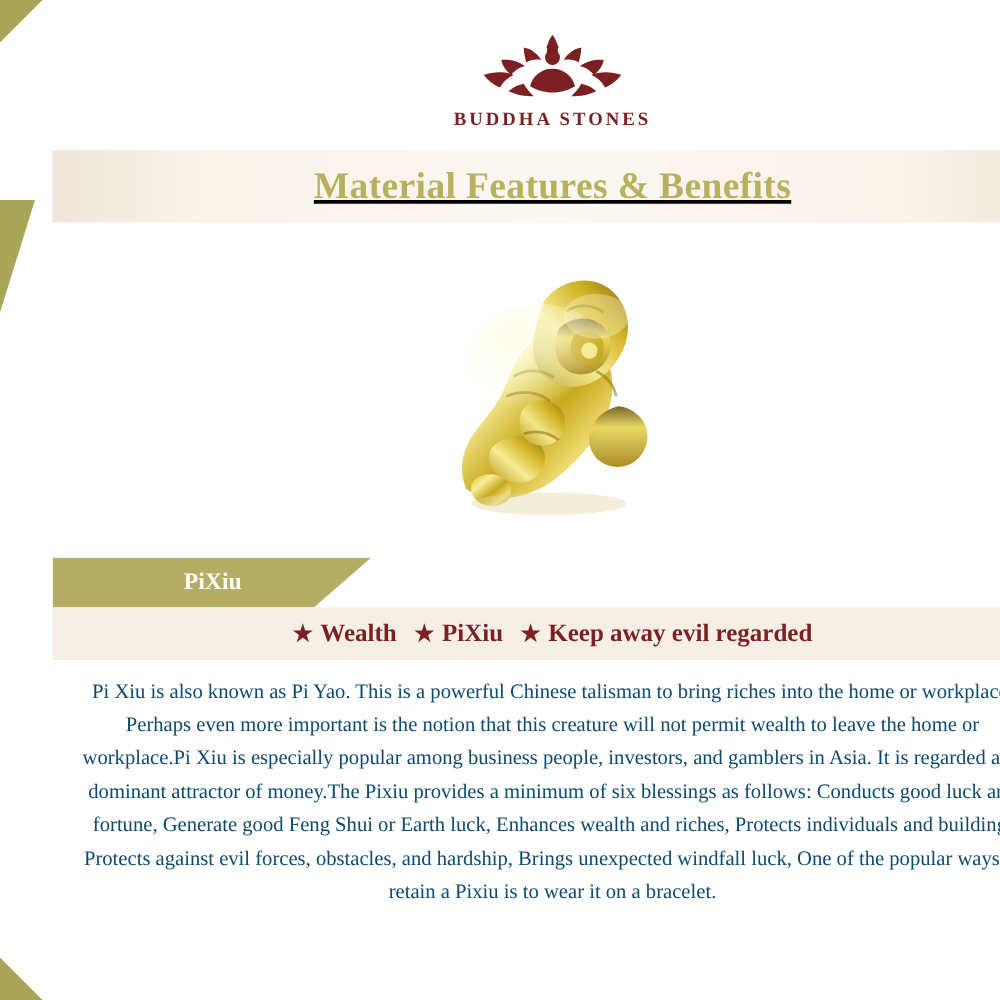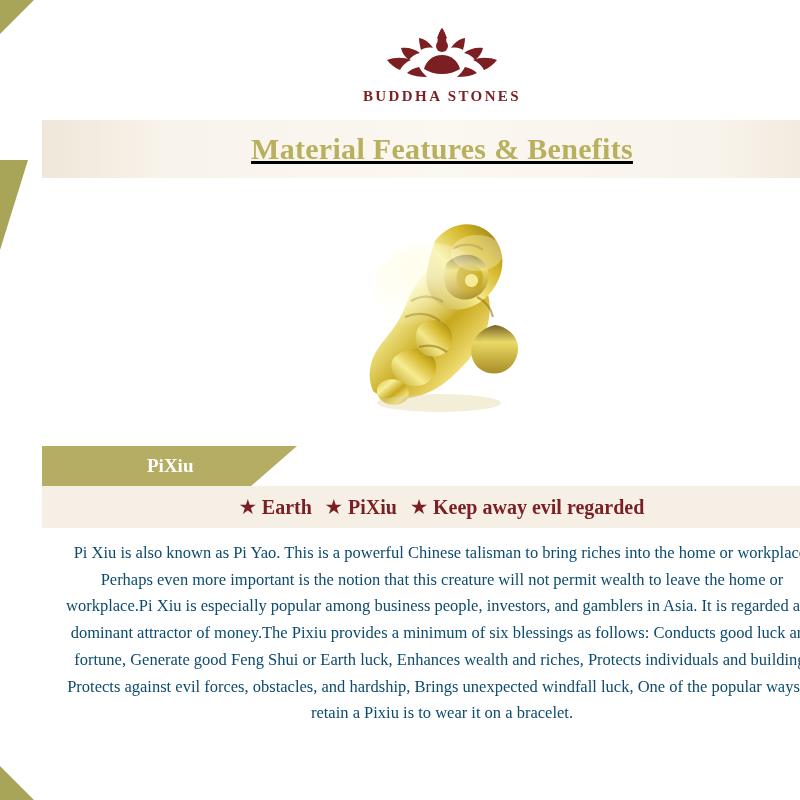--- a/index.html
+++ b/index.html
@@ -297,21 +297,21 @@
 
   <div class="name-tag-wrap">
     <div class="name-tag">
       <span class="name-tag-label">PiXiu</span>
     </div>
   </div>
 
   <div class="benefits">
     <div class="benefit">
       <span class="star">★</span>
-      <span>Earth</span>
+      <span>Wealth</span>
     </div>
     <div class="benefit">
       <span class="star">★</span>
       <span>PiXiu</span>
     </div>
     <div class="benefit">
       <span class="star">★</span>
       <span>Keep away evil regarded</span>
     </div>
   </div>

